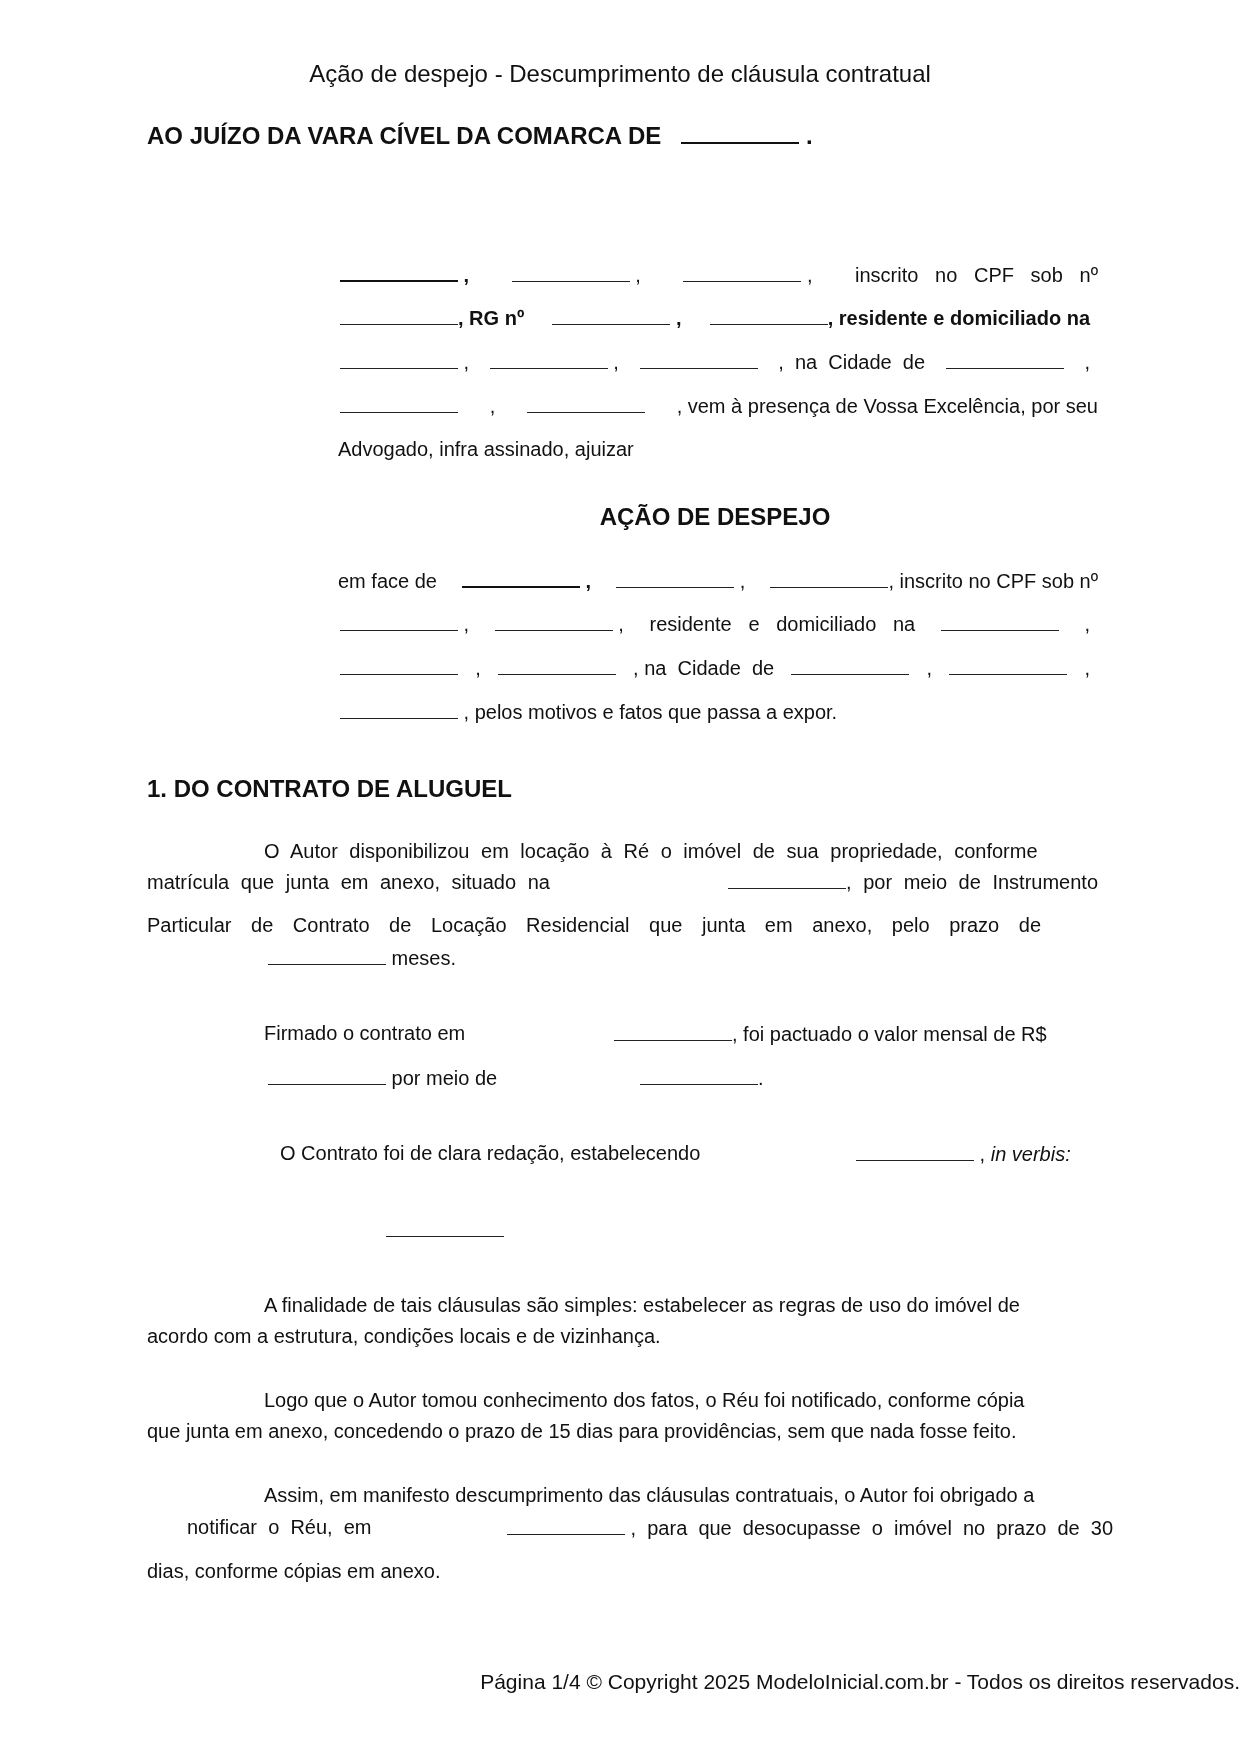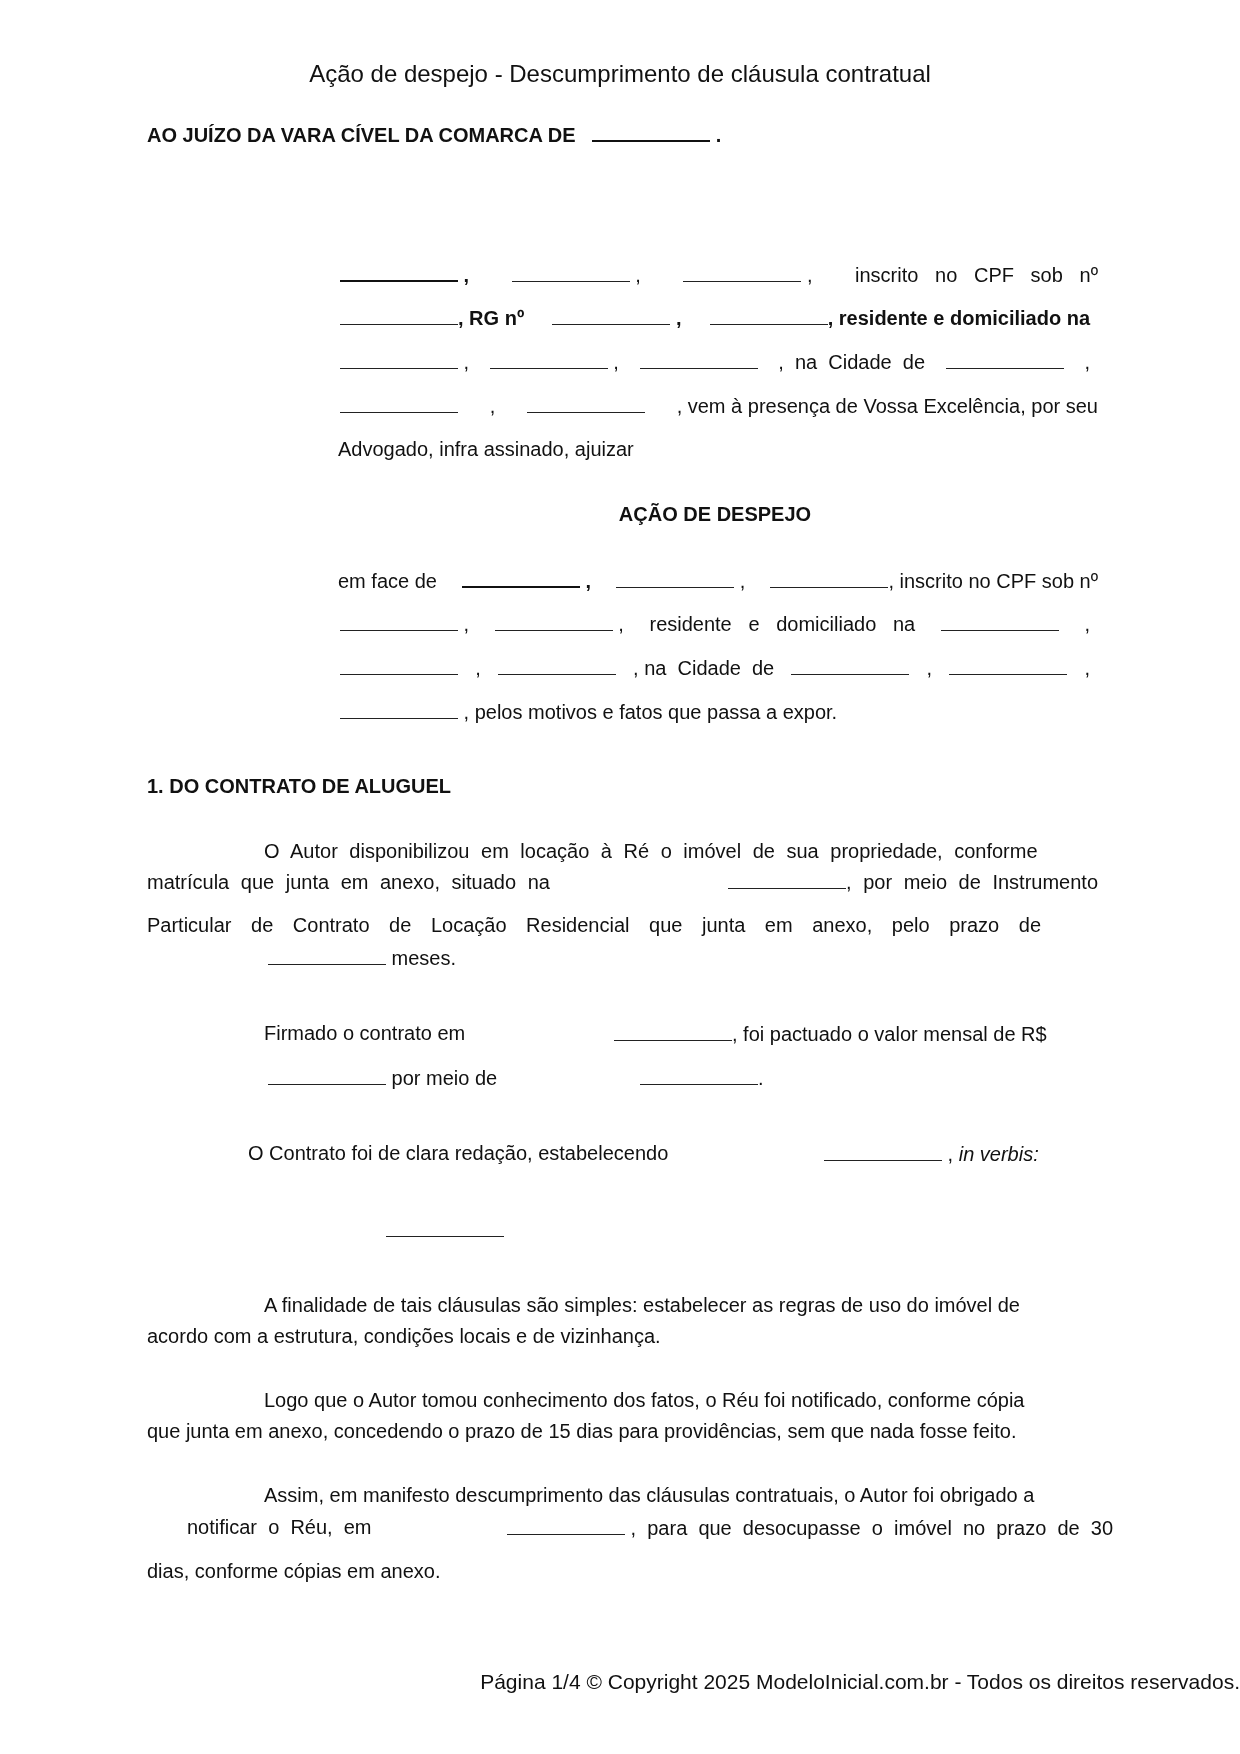--- a/index.html
+++ b/index.html
@@ -3,21 +3,21 @@
   <meta charset="utf-8">
   <style>
     html, body { margin: 0; padding: 0; background: #ffffff; }
     body {
       width: 1240px; height: 1754px; position: relative; overflow: hidden;
       font-family: "Liberation Sans", sans-serif; color: #111;
     }
     .abs { position: absolute; white-space: nowrap; }
     .title { top: 60px; left: 0; width: 1240px; text-align: center; font-size: 24px; }
     .bold { font-weight: bold; }
-    .txt { font-size: 20px; }
+    .txt { font-size: 24px; }
     .blank { display: inline-block; border-bottom: 1px solid #222; height: 18px; vertical-align: baseline; }
     .blank.w { width: 118px; }
     .blank.thick { border-bottom: 2px solid #111; }
     .line { position: absolute; font-size: 20px; white-space: nowrap; }
     .just { display: flex; justify-content: space-between; align-items: baseline; }
     .footer { top: 1670px; left: 0; width: 1240px; text-align: right; font-size: 21px; }
   </style>
 </head>
 <body>
 
@@ -103,21 +103,21 @@
 <div class="line" style="top:1022px;left:264px;width:834px;">
   <span>Firmado o contrato em</span>
   <span style="position:absolute;left:350px;"><span class="blank w"></span><span>, foi pactuado o valor mensal de R$</span></span>
 </div>
 <div class="line" style="top:1066px;left:268px;width:834px;">
   <span class="blank w"></span>
   <span>por meio de</span>
   <span style="position:absolute;left:372px;"><span class="blank w"></span><span>.</span></span>
 </div>
 
-<div class="line" style="top:1142px;left:248px;width:834px;">
+<div class="line" style="top:1142px;left:280px;width:834px;">
   <span>O Contrato foi de clara redação, estabelecendo</span>
   <span style="position:absolute;left:576px;">
     <span class="blank w"></span>
     <span>,</span>
     <i>in verbis:</i>
   </span>
 </div>
 
 <div class="line" style="top:1218px;left:386px;">
   <span class="blank w"></span>

